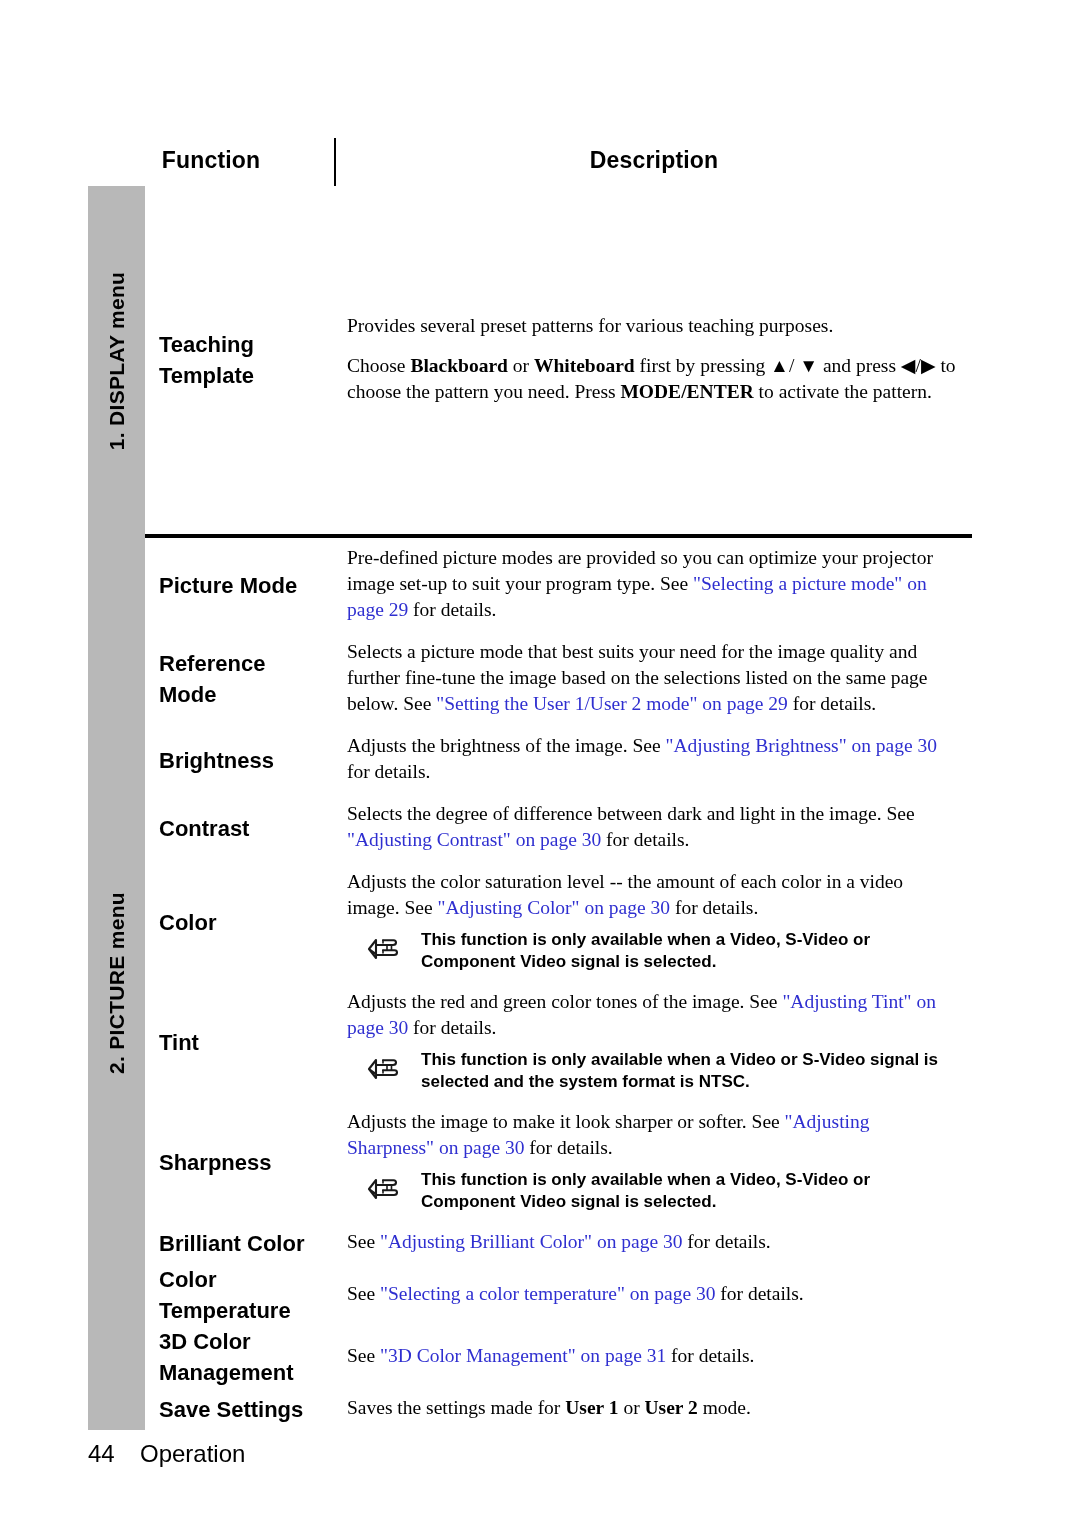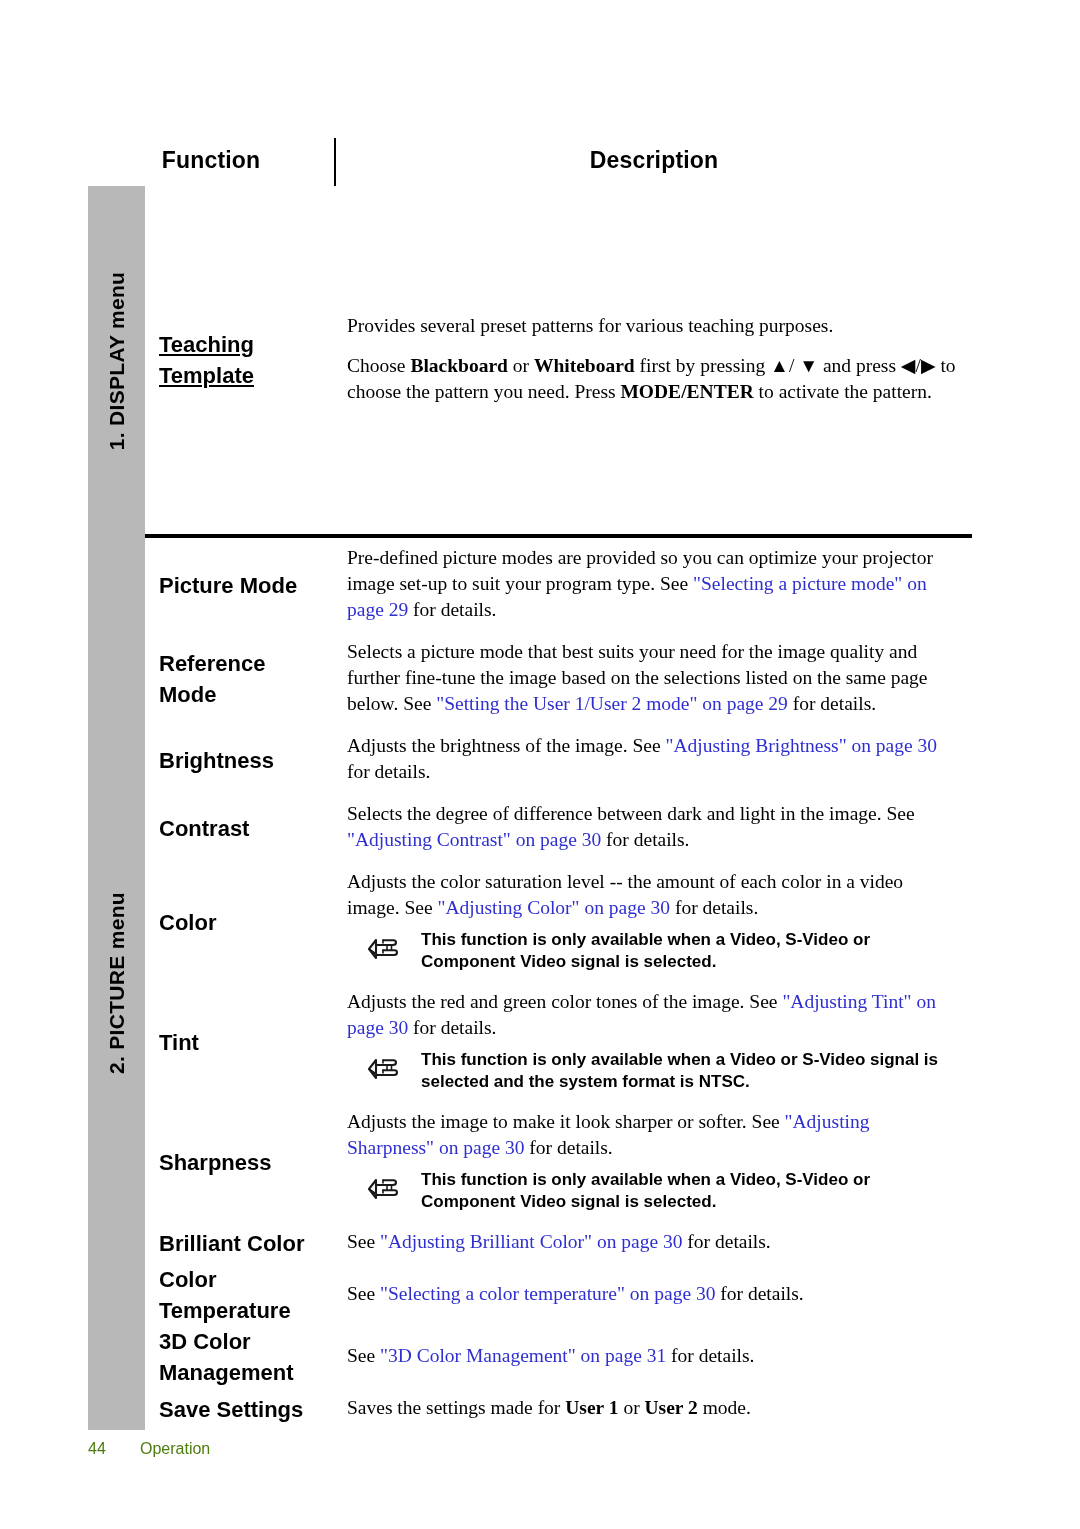--- a/index.html
+++ b/index.html
@@ -137,22 +137,22 @@
   }
 
   .arrowglyph { font-size: 19px; }
 
   
   .footer {
     position: absolute;
     left: 88px;
     top: 1440px;
     font-family: "Liberation Sans", sans-serif;
-    font-size: 16px;
-    color: #4d7c0f;
+    font-size: 24px;
+    color: #000000;
   }
   .footer .pg { display: inline-block; min-width: 52px; }
 </style>
 </head>
 <body>
 
 <div class="page">
 
   <div class="table-wrap">
   <table class="spec">
@@ -165,21 +165,21 @@
 
       <tr>
         <td class="hdr-cell fn" colspan="2">Function</td>
         <td class="hdr-cell">Description</td>
       </tr>
 
       <tr class="thickbot">
         <td class="rail" rowspan="1">
           <span class="rail-label">1. DISPLAY menu</span>
         </td>
-        <td class="fn-cell" style="height:348px;text-decoration:underline;">
+        <td class="fn-cell" style="height:348px;">
           <span>Teaching</span><br>
           <span>Template</span>
         </td>
         <td class="desc-cell mid">
           <p>Provides several preset patterns for various teaching purposes.</p>
           <p><span>Choose </span><span class="bld">Blackboard</span><span> or </span><span class="bld">Whiteboard</span><span> first by pressing </span><span class="arrowglyph">▲</span><span>/ </span><span class="arrowglyph">▼</span><span> and press </span><span class="arrowglyph">◀</span><span>/</span><span class="arrowglyph">▶</span><span> to choose the pattern you need. Press </span><span class="bld">MODE/ENTER</span><span> to activate the pattern.</span></p>
         </td>
       </tr>
 
       <tr>

